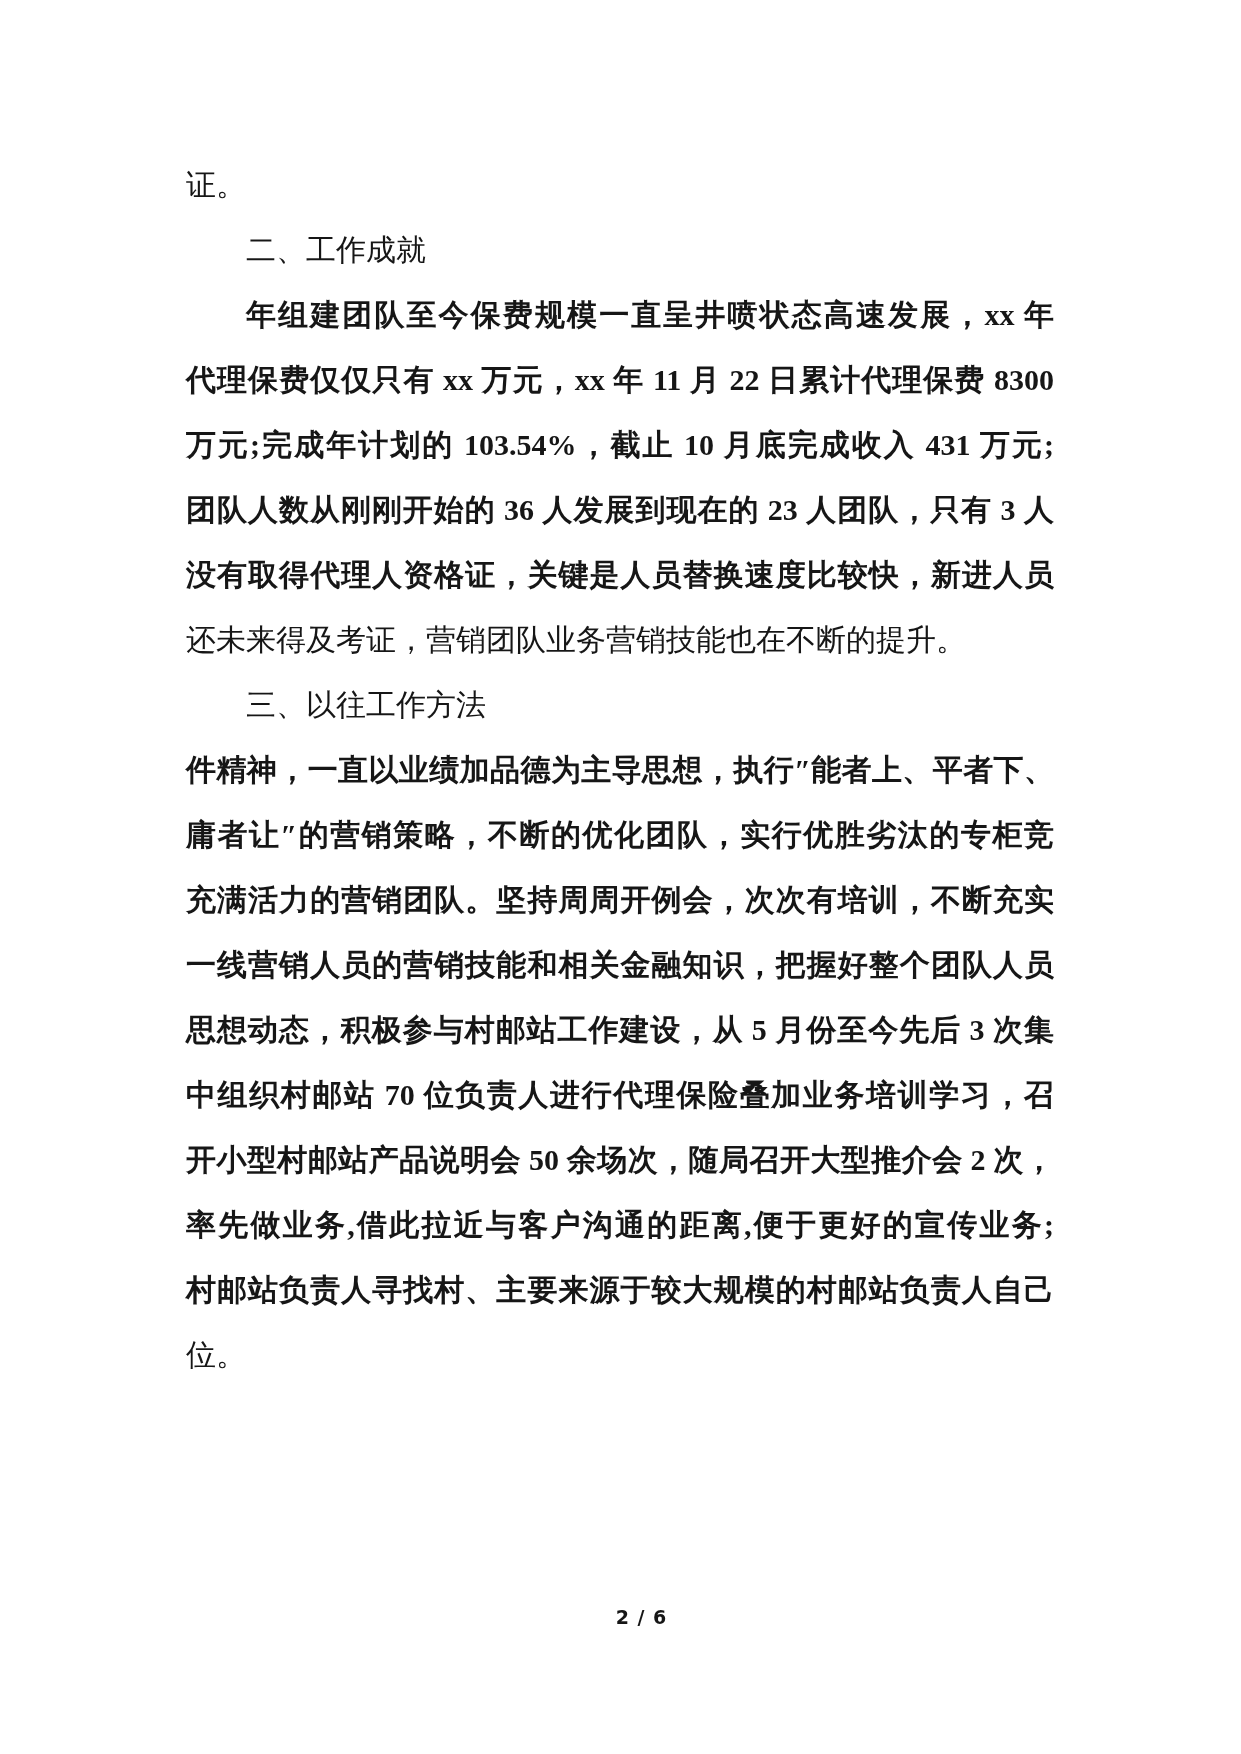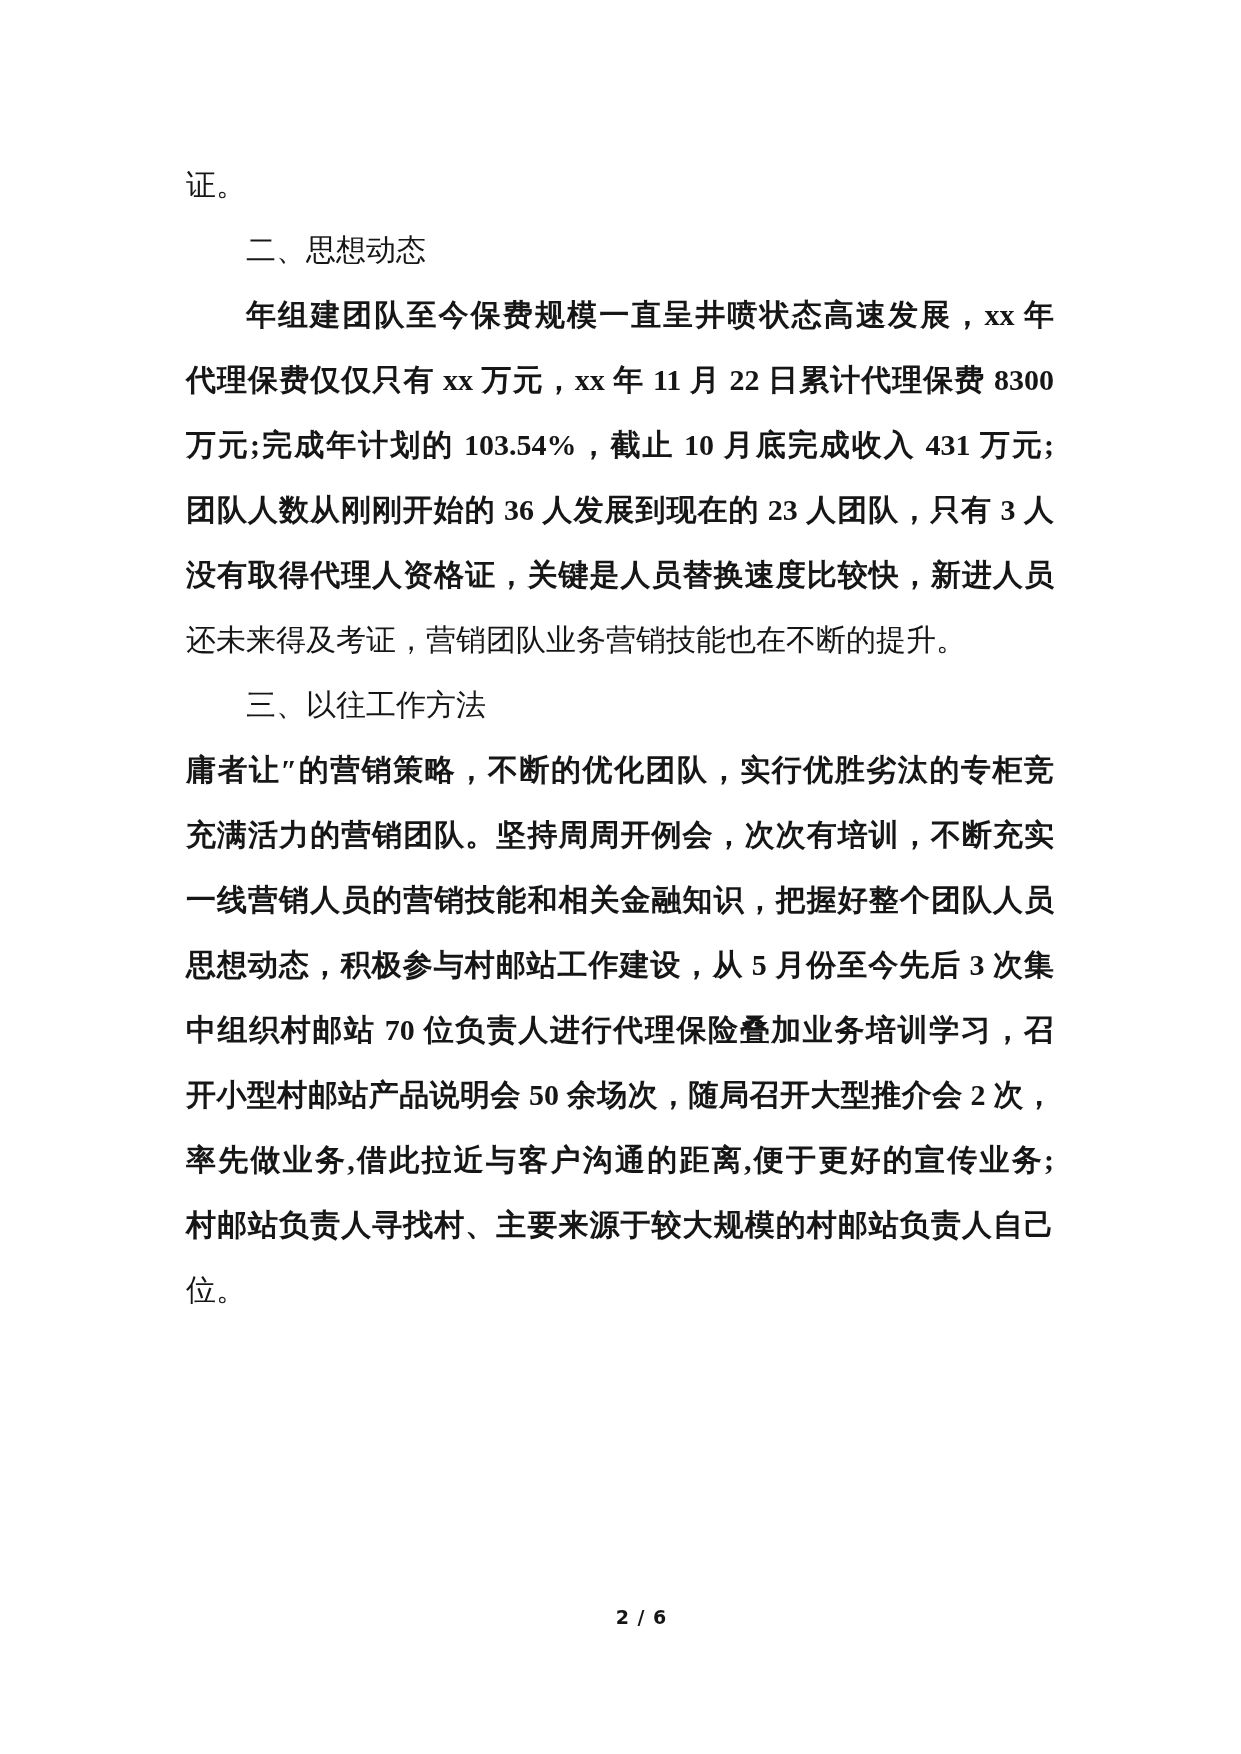--- a/index.html
+++ b/index.html
@@ -52,28 +52,29 @@
     letter-spacing: 1px;
     padding-left: 21px;
   }
 </style>
 </head>
 <body>
 
 <div class="page">
   <div class="content">
     <div class="line">证。</div>
-    <div class="line indent">二、思想动态</div>
+    <div class="line indent">二、工作成就</div>
     <div class="line indent justify">年组建团队至今保费规模一直呈井喷状态高速发展，xx 年</div>
     <div class="line justify">代理保费仅仅只有 xx 万元，xx 年 11 月 22 日累计代理保费 8300</div>
     <div class="line justify">万元;完成年计划的 103.54%，截止 10 月底完成收入 431 万元;</div>
     <div class="line justify">团队人数从刚刚开始的 36 人发展到现在的 23 人团队，只有 3 人</div>
     <div class="line justify">没有取得代理人资格证，关键是人员替换速度比较快，新进人员</div>
     <div class="line">还未来得及考证，营销团队业务营销技能也在不断的提升。</div>
     <div class="line indent">三、以往工作方法</div>
+    <div class="line justify">件精神，一直以业绩加品德为主导思想，执行″能者上、平者下、</div>
     <div class="line justify">庸者让″的营销策略，不断的优化团队，实行优胜劣汰的专柜竞</div>
     <div class="line justify">充满活力的营销团队。坚持周周开例会，次次有培训，不断充实</div>
     <div class="line justify">一线营销人员的营销技能和相关金融知识，把握好整个团队人员</div>
     <div class="line justify">思想动态，积极参与村邮站工作建设，从 5 月份至今先后 3 次集</div>
     <div class="line justify">中组织村邮站 70 位负责人进行代理保险叠加业务培训学习，召</div>
     <div class="line justify">开小型村邮站产品说明会 50 余场次，随局召开大型推介会 2 次，</div>
     <div class="line justify">率先做业务,借此拉近与客户沟通的距离,便于更好的宣传业务;</div>
     <div class="line justify">村邮站负责人寻找村、主要来源于较大规模的村邮站负责人自己</div>
     <div class="line">位。</div>
   </div>

